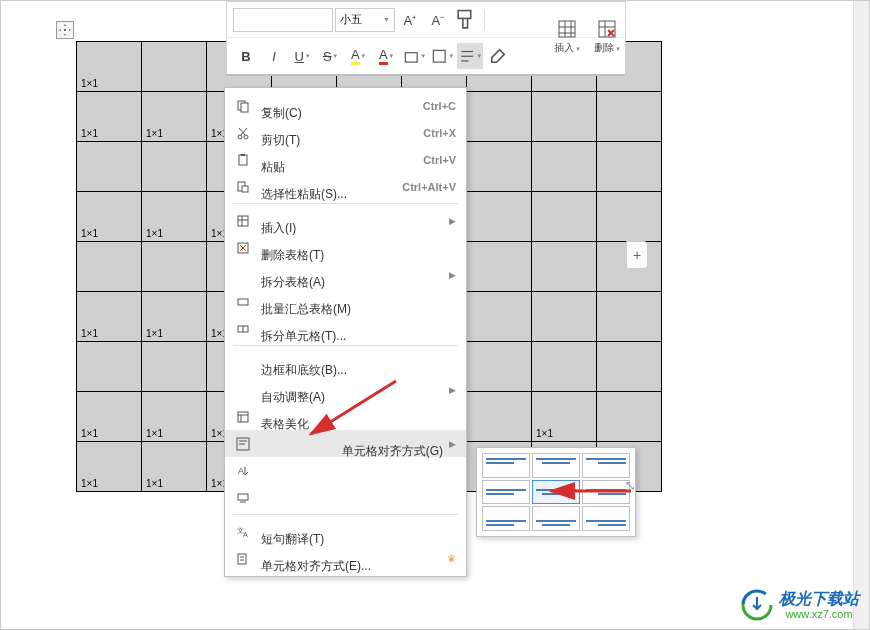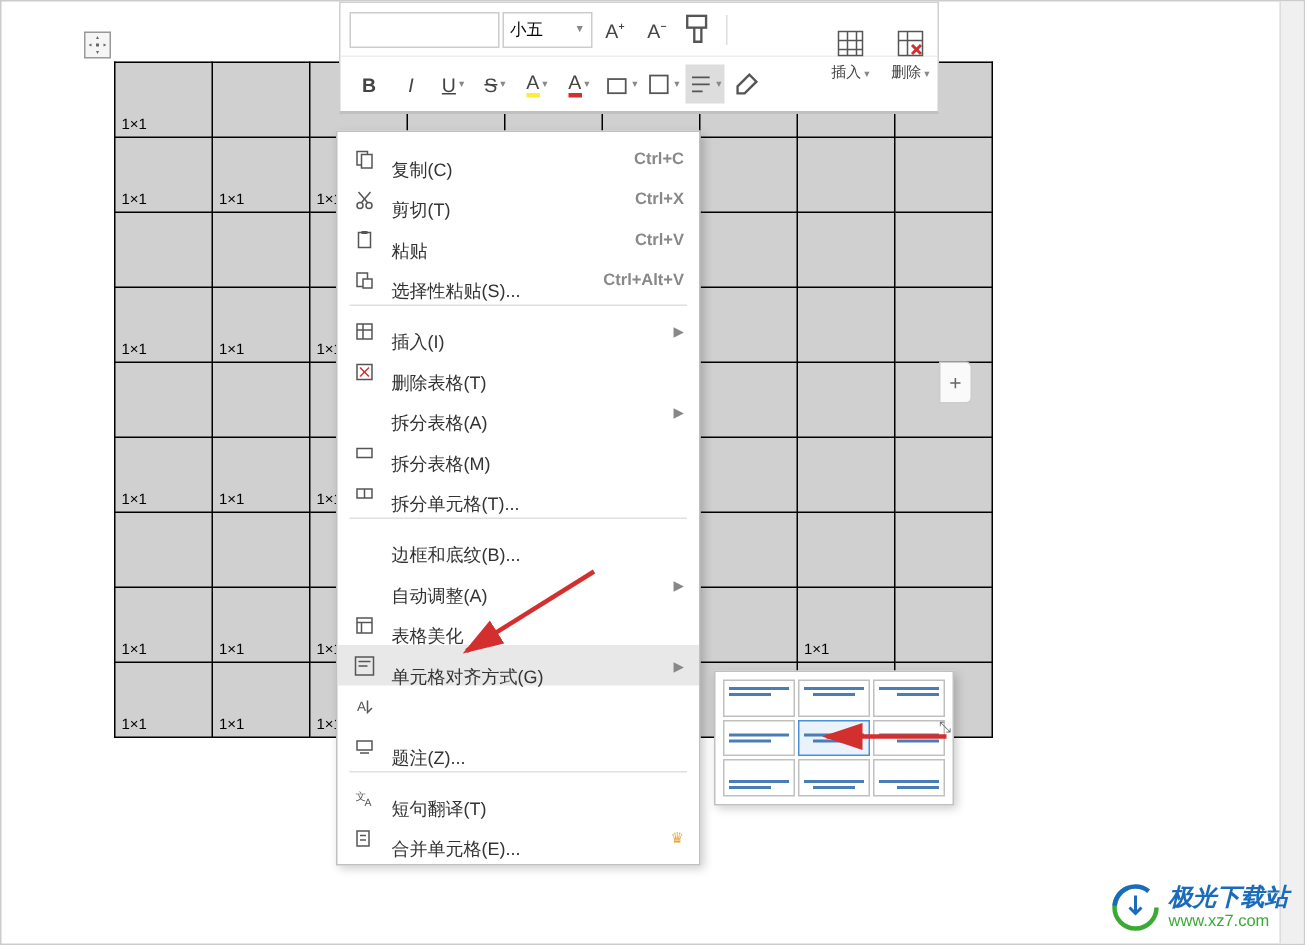--- a/index.html
+++ b/index.html
@@ -149,20 +149,21 @@
       align-items: center;
       height: 27px;
       padding: 0 10px 0 8px;
       cursor: pointer;
       font-size: 12px;
       color: #333;
     }
     
     .menu-item:hover, .menu-item.highlighted {
       background: #e8e8e8;
+      text-align: right;
     }
     
     .menu-icon {
       width: 20px;
       height: 18px;
       margin-right: 8px;
       display: flex;
       align-items: center;
       justify-content: center;
       color: #555;
@@ -255,20 +256,21 @@
       color: #666;
     }
     
     .watermark {
       position: absolute;
       right: 10px;
       bottom: 8px;
       display: flex;
       align-items: center;
       gap: 6px;
+      text-align: center;
     }
     
     .watermark-logo {
       width: 32px;
       height: 32px;
     }
     
     .watermark-text {
       display: flex;
       flex-direction: column;
@@ -569,21 +571,21 @@
     <span class="menu-icon"></span>
     <span class="menu-label">拆分表格(A)</span>
     <span class="menu-arrow">▶</span>
   </div>
   <div class="menu-item">
     <span class="menu-icon">
         <svg viewBox="0 0 14 14">
           <rect x="2" y="4" width="10" height="6" fill="none" stroke="#555"></rect>
         </svg>
       </span>
-    <span class="menu-label">拆分表格(M)</span>
+    <span class="menu-label">批量汇总表格(M)</span>
   </div>
   <div class="menu-item">
     <span class="menu-icon">
         <svg viewBox="0 0 14 14">
           <rect x="2" y="4" width="10" height="6" fill="none" stroke="#555"></rect>
           <line x1="7" y1="4" x2="7" y2="10" stroke="#555"></line>
         </svg>
       </span>
     <span class="menu-label">拆分单元格(T)...</span>
   </div>
@@ -626,41 +628,40 @@
         </svg>
       </span>
   </div>
   <div class="menu-item">
     <span class="menu-icon">
         <svg viewBox="0 0 14 14">
           <rect x="2" y="3" width="10" height="6" fill="none" stroke="#555"></rect>
           <line x1="4" y1="11" x2="10" y2="11" stroke="#555"></line>
         </svg>
       </span>
-    <span class="menu-label">题注(Z)...</span>
   </div>
   <div class="menu-sep"></div>
   <div class="menu-item">
     <span class="menu-icon">
         <svg viewBox="0 0 14 14">
           <text x="1" y="8" font-size="7" fill="#555">文</text>
           <text x="7" y="12" font-size="7" fill="#555">A</text>
         </svg>
       </span>
     <span class="menu-label">短句翻译(T)</span>
   </div>
   <div class="menu-item">
     <span class="menu-icon">
         <svg viewBox="0 0 14 14">
           <rect x="2" y="2" width="8" height="10" fill="none" stroke="#555"></rect>
           <line x1="4" y1="5" x2="8" y2="5" stroke="#555"></line>
           <line x1="4" y1="8" x2="8" y2="8" stroke="#555"></line>
         </svg>
       </span>
-    <span class="menu-label">合并单元格(E)...</span>
+    <span class="menu-label">单元格对齐方式(E)...</span>
     <span class="crown">♛</span>
   </div>
 </div>
 
 <div class="align-submenu">
   <div class="align-cell align-tc align-l">
       <div class="line"></div>
       <div class="line"></div>
     </div>
   <div class="align-cell align-tc align-c">

